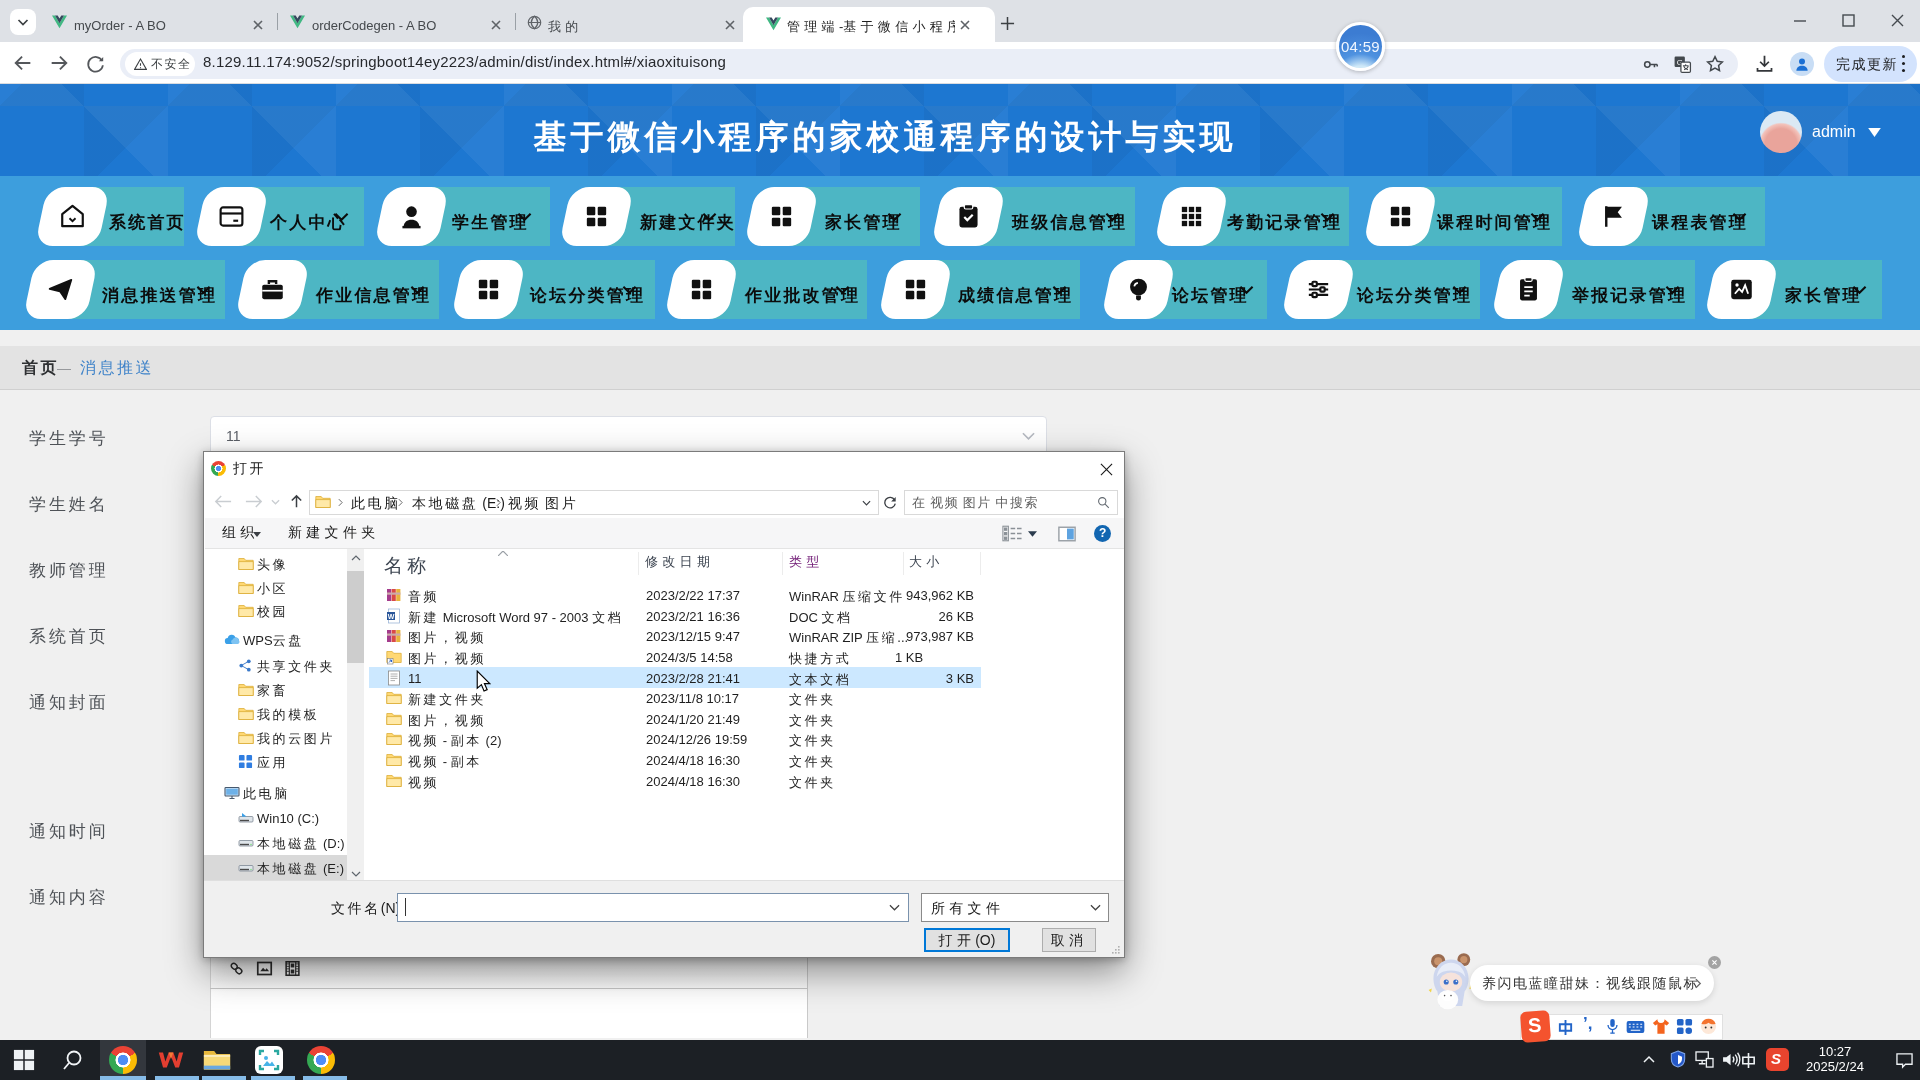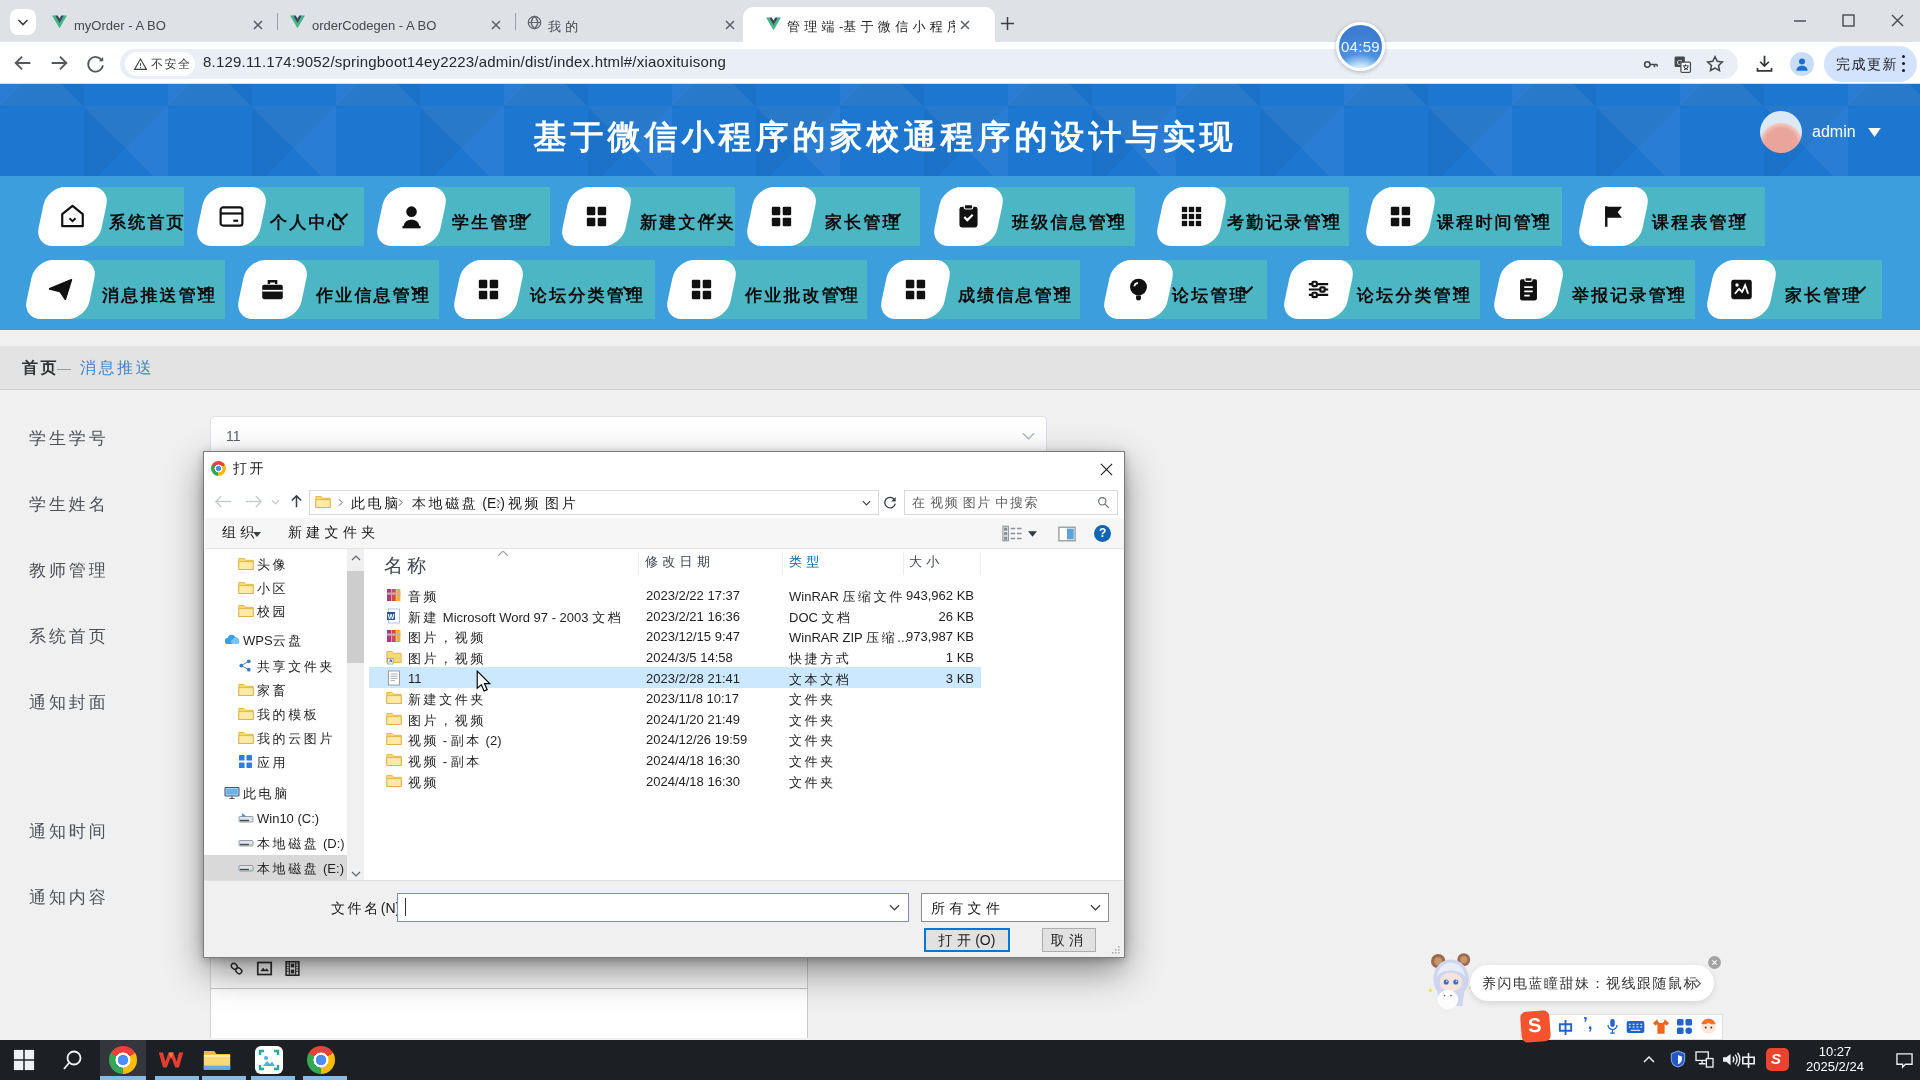--- a/index.html
+++ b/index.html
@@ -554,21 +554,21 @@
     </svg>
 <svg viewBox="0 0 20 17" width="18" height="16" style="position:absolute;left:854px;top:74px">
       <rect x="1" y="1" width="18" height="15" fill="#fff" stroke="#9aa0a6" stroke-width="1.6"></rect>
       <rect x="10" y="2.5" width="7.5" height="12" fill="#5ea3e0"></rect>
     </svg>
 <div style="position:absolute;left:890px;top:73px;width:17px;height:17px;border-radius:50%;background:#1266b1"></div>
 <span style="position:absolute;left:895px;top:74px;color:#fff;font-size:12px;font-weight:bold">?</span>
 <div class="selrow"></div>
 <span style="position:absolute;left:180px;top:101px;font-size:19px;color:#3c4450"><i class="z">名称</i></span>
 <span style="position:absolute;left:441px;top:101px;font-size:13px;color:#3c4450"><i class="z">修改日期</i></span>
-<span style="position:absolute;left:585px;top:101px;font-size:13px;color:#0369a1"><i class="z">类型</i></span>
+<span style="position:absolute;left:585px;top:101px;font-size:13px;color:#701a75"><i class="z">类型</i></span>
 <span style="position:absolute;left:705px;top:101px;font-size:13px;color:#3c4450"><i class="z">大小</i></span>
 <svg viewBox="0 0 10 5" width="10" height="5" style="position:absolute;left:294px;top:99px">
       <path d="M0 5l5-5 5 5" fill="none" stroke="#9aa0a6" stroke-width="1.2"></path>
     </svg>
 <div class="colsep" style="left:434px;top:100px;height:23px"></div>
 <div class="colsep" style="left:578px;top:100px;height:23px"></div>
 <div class="colsep" style="left:699px;top:100px;height:23px"></div>
 <div class="colsep" style="left:776px;top:100px;height:23px"></div>
 <span style="position:absolute;left:182px;top:135px">
       <svg viewBox="0 0 16 16" width="16" height="16">
@@ -608,21 +608,21 @@
 <span style="position:absolute;left:182px;top:197px">
       <svg viewBox="0 0 16 16" width="16" height="16">
         <path d="M.8 2.5h5.4l1.5 1.8h7.5v9.2H.8z" fill="#ffd873" stroke="#d9a72b" stroke-width=".7"></path>
         <rect x="1.5" y="9.5" width="5.5" height="5.5" fill="#fff" stroke="#7a7a7a" stroke-width=".6"></rect>
         <path d="M3 13.5l2.5-2.5M5.5 13v-2h-2" stroke="#2a62c9" stroke-width="1" fill="none"></path>
       </svg>
     </span>
 <span class="srow" style="left:204px;top:198px"><i class="zd">图片，视频</i></span>
 <span class="srow" style="left:442px;top:198px">2024/3/5 14:58</span>
 <span class="srow" style="left:585px;top:198px"><i class="zd">快捷方式</i></span>
-<span class="srow" style="left:640px;top:198px;width:130px;text-align:right">1 KB</span>
+<span class="srow" style="left:640px;top:198px;width:130px;text-align:center">1 KB</span>
 <span style="position:absolute;left:182px;top:218px">
       <svg viewBox="0 0 16 16" width="16" height="16">
         <rect x="2.5" y="1" width="11" height="14" fill="#fff" stroke="#8a8a8a" stroke-width=".8"></rect>
         <path d="M4.5 4h7M4.5 6.2h7M4.5 8.4h7M4.5 10.6h4.5" stroke="#9a9a9a" stroke-width=".8"></path>
       </svg>
     </span>
 <span class="srow" style="left:204px;top:219px">11</span>
 <span class="srow" style="left:442px;top:219px">2023/2/28 21:41</span>
 <span class="srow" style="left:585px;top:219px"><i class="zd">文本文档</i></span>
 <span class="srow" style="left:640px;top:219px;width:130px;text-align:right">3 KB</span>

